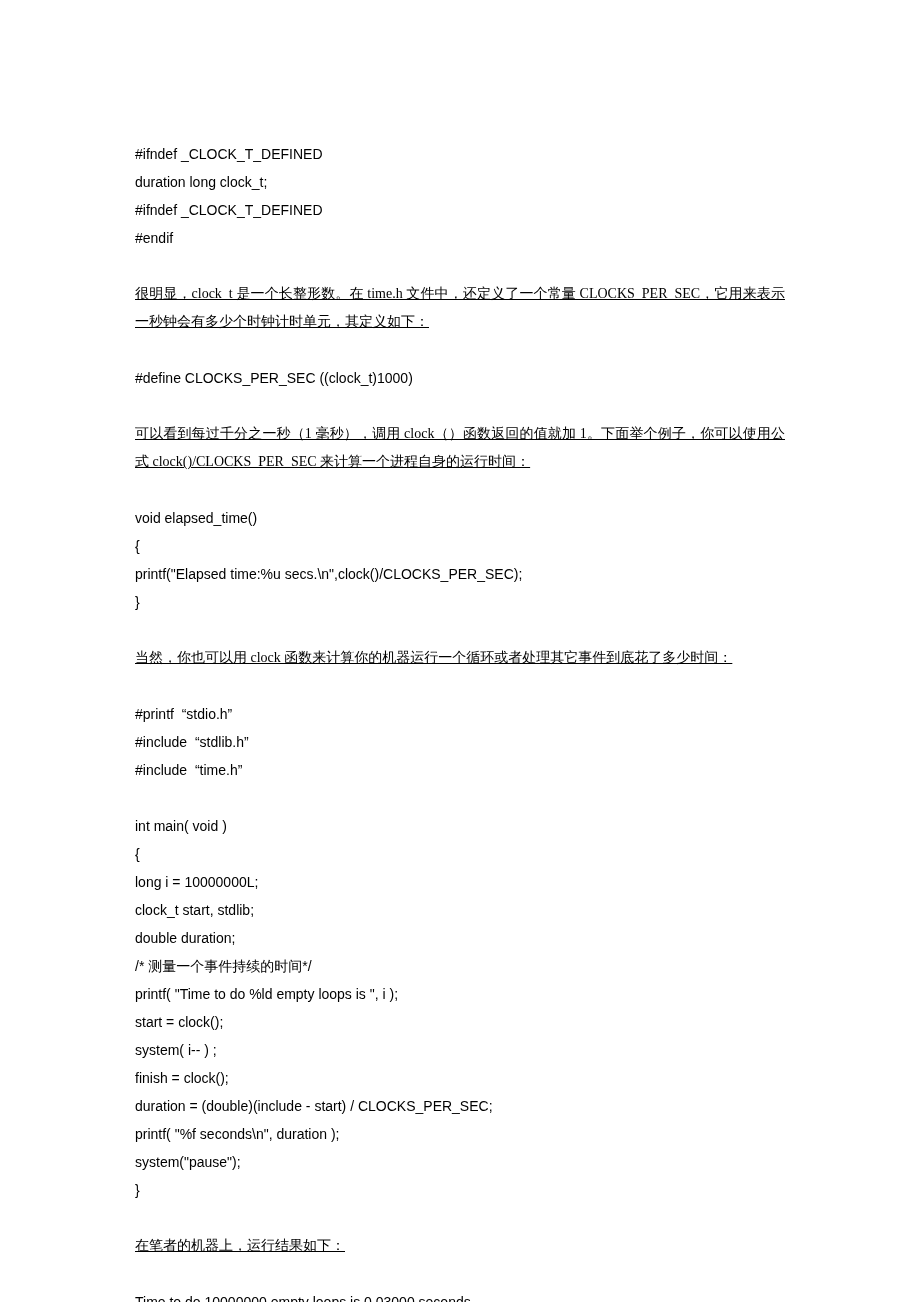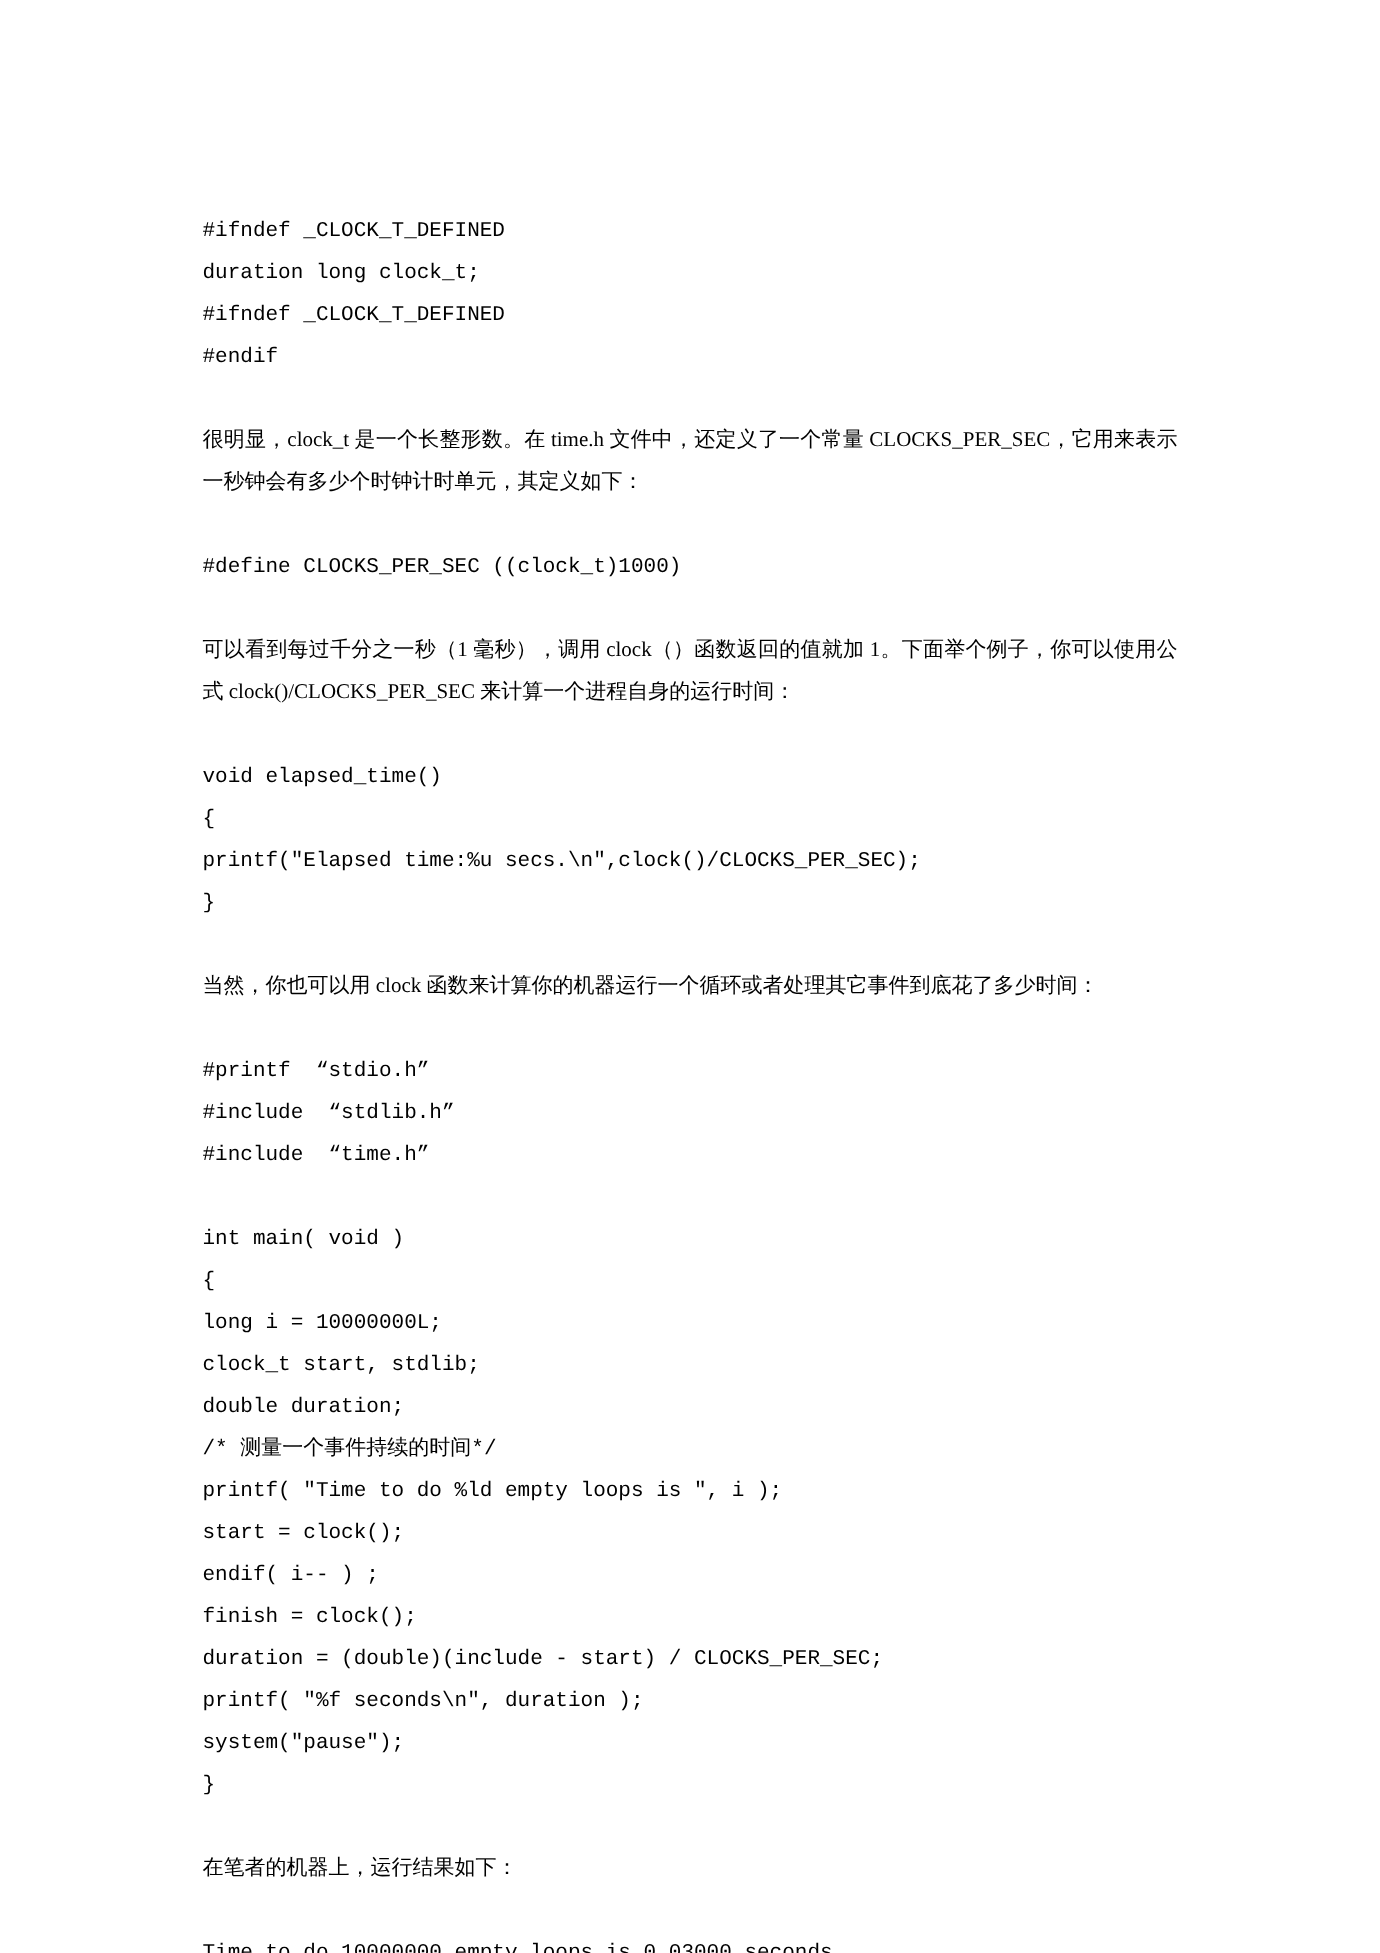--- a/index.html
+++ b/index.html
@@ -10,26 +10,27 @@
     body {
       background: #ffffff;
       font-family: "SimSun", "宋体", serif;
       font-size: 14px;
       line-height: 2.0;
       color: #000000;
       width: 920px;
       padding: 140px 135px 60px 135px;
     }
     .code-line {
-      font-family: Liberation Mono, monospace;
+      font-family: Liberation Sans, sans-serif;
       white-space: pre;
     }
     .para {
       font-family: "SimSun", "宋体", serif;
       text-align: justify;
+      text-decoration: underline;
     }
     .blank {
       height: 28px;
     }
   </style>
 </head>
 <body>
 
 <div class="code-line">#ifndef _CLOCK_T_DEFINED</div>
 <div class="code-line">duration long clock_t;</div>
@@ -68,21 +69,21 @@
 <div class="blank"></div>
 
 <div class="code-line">int main( void )</div>
 <div class="code-line">{</div>
 <div class="code-line">long i = 10000000L;</div>
 <div class="code-line">clock_t start, stdlib;</div>
 <div class="code-line">double duration;</div>
 <div class="code-line">/* 测量一个事件持续的时间*/</div>
 <div class="code-line">printf( "Time to do %ld empty loops is ", i );</div>
 <div class="code-line">start = clock();</div>
-<div class="code-line">endif( i-- ) ;</div>
+<div class="code-line">system( i-- ) ;</div>
 <div class="code-line">finish = clock();</div>
 <div class="code-line">duration = (double)(include - start) / CLOCKS_PER_SEC;</div>
 <div class="code-line">printf( "%f seconds\n", duration );</div>
 <div class="code-line">system("pause");</div>
 <div class="code-line">}</div>
 
 <div class="blank"></div>
 
 <div class="para">在笔者的机器上，运行结果如下：</div>
 

